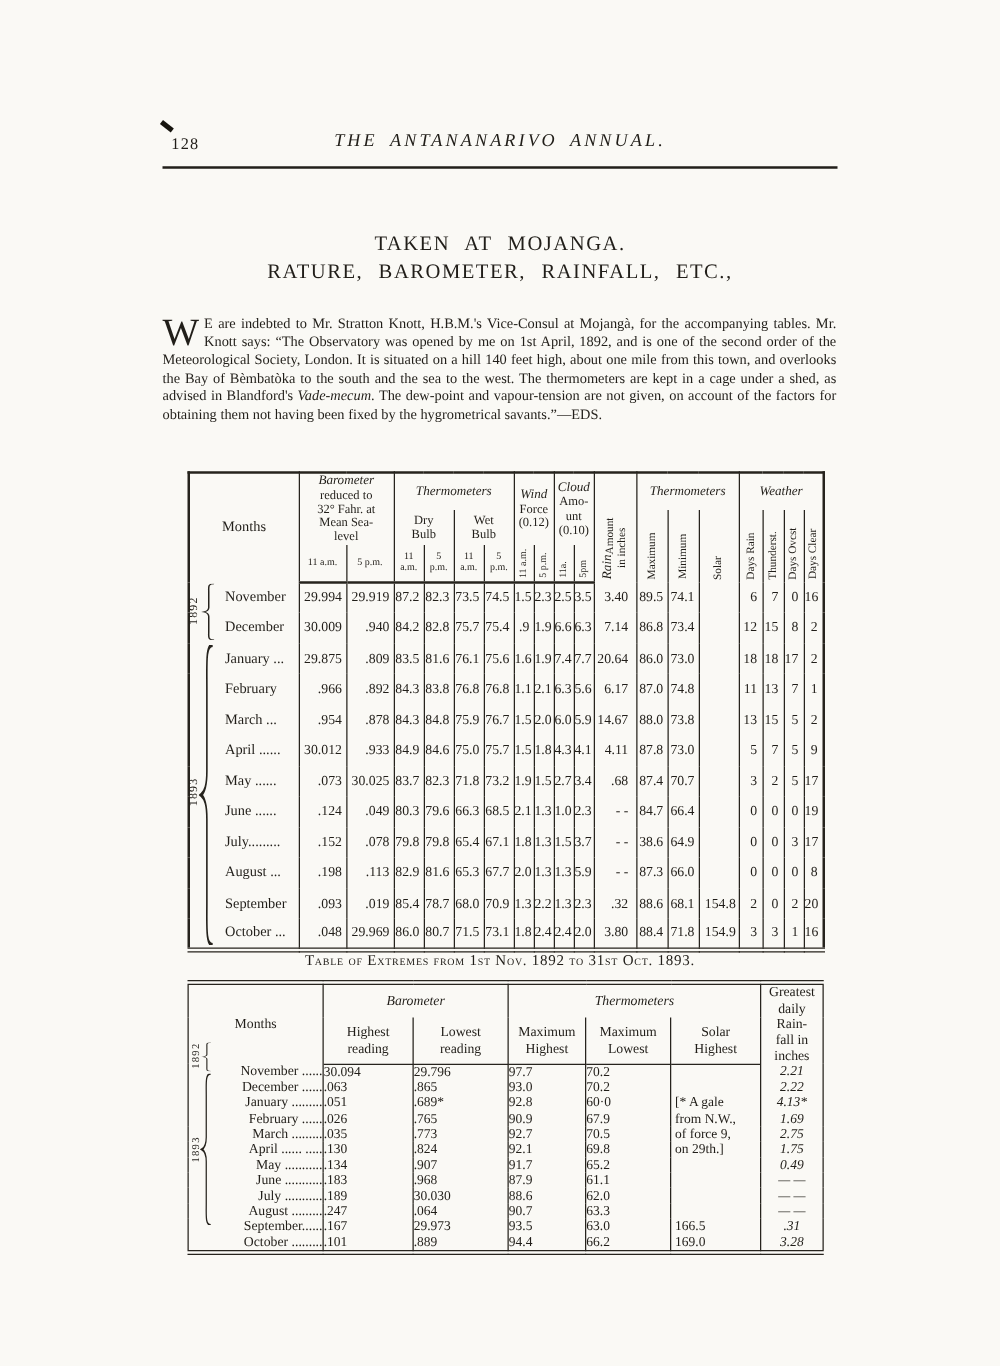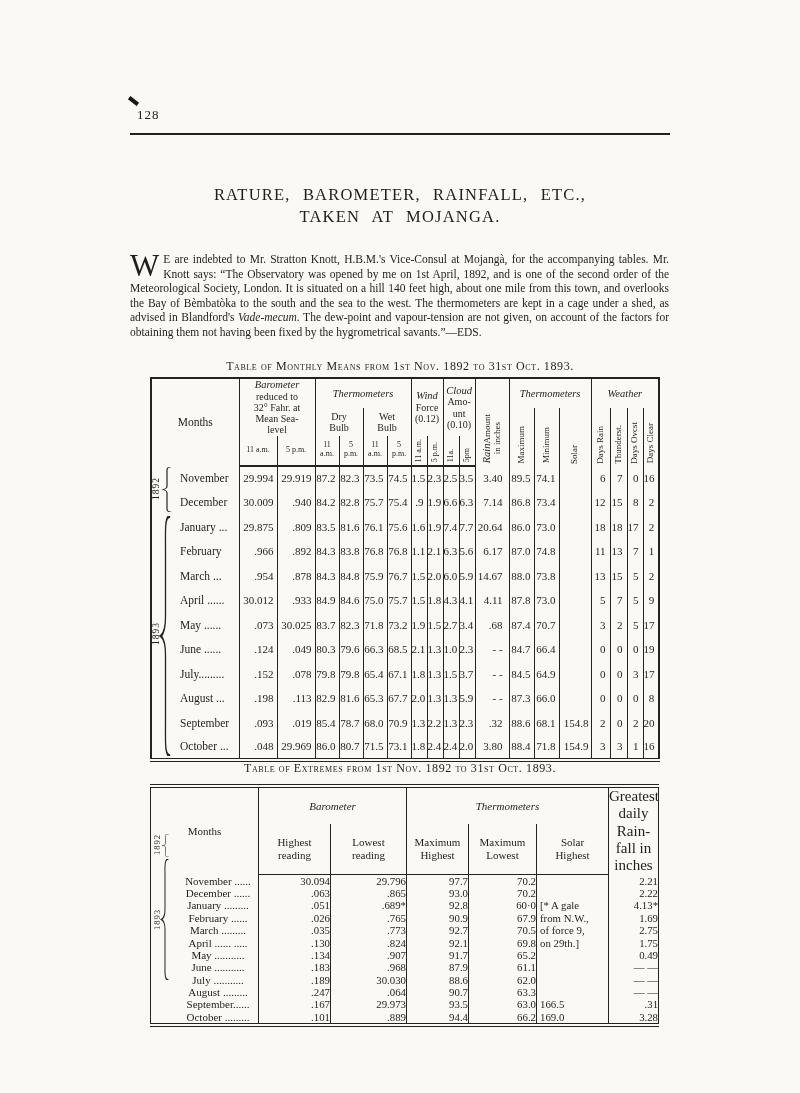--- a/index.html
+++ b/index.html
@@ -56,47 +56,47 @@
   .t1 .rot9{font-size:9px;}
 
   
   .t2{border:1.5px solid #26231d;border-top:4px double #26231d;border-bottom:4px double #26231d;}
   .t2 th{border-left:1px solid #26231d;border-right:1px solid #26231d;border-top:0;border-bottom:0;
          font-size:11px;text-align:center;vertical-align:middle;line-height:1.15;}
   .t2 thead tr:last-child th{border-bottom:1.8px solid #26231d;}
   .t2 td{border-left:1px solid #26231d;border-right:1px solid #26231d;border-top:0;border-bottom:0;
          font-size:10.8px;white-space:nowrap;}
   .t2 tbody tr{height:12.4px;}
-  .t2 .month-cell{text-align:center;padding-left:27px;font-size:11px;}
-  .t2 td.ctr{text-align:right;}
-  .t2 td.rf{text-align:right;}
+  .t2 .month-cell{text-align:right;padding-left:27px;font-size:11px;}
+  .t2 td.ctr{text-align:left;}
+  .t2 td.rf{text-align:center;font-style:italic;}
   .t2 td.note{text-align:left;padding-left:3px;}
   .t2 .it{font-style:italic;}
 
   
   .artifact{position:absolute;background:#17150f;}
 </style>
 </head>
 <body>
 
 <div class="page">
 
   <div class="artifact" style="top:99px;left:128px;width:11px;height:4px;transform:rotate(38deg);"></div>
 
   <span class="pg-num">128</span>
+  <div class="run-title">THE ANTANANARIVO ANNUAL.</div>
   <div class="head-rule"></div>
 
   <div class="art-title">
+    <div>TAKEN AT MOJANGA.</div>
     <div>RATURE, BAROMETER, RAINFALL, ETC.,</div>
-    <div>TAKEN AT MOJANGA.</div>
   </div>
 
   <p class="intro"><span class="dropcap">W</span><span id="intro-segments"><span>E are indebted to Mr. Stratton Knott, H.B.M.'s Vice-Consul at Mojangà, for the accompanying tables.  Mr. Knott says: “The Observatory was opened by me on 1st April, 1892, and is one of the second order of the Meteorological Society, London.  It is situated on a hill 140 feet high, about one mile from this town, and overlooks the Bay of Bèmbatòka to the south and the sea to the west.  The thermometers are kept in a cage under a shed, as advised in Blandford's </span><em>Vade-mecum</em><span>.  The dew-point and vapour-tension are not given, on account of the factors for obtaining them not having been fixed by the hygrometrical savants.”—EDS.</span></span></p>
 
-  <div class="caption" style="top:359px;">Table of Monthly Means from 1st Nov. 1892 to 31st Oct. 1893.</div>
 
   <div class="tblwrap" style="top:377px;">
     <table class="t1">
       <colgroup>
         <col style="width:88px">
           <col style="width:38px">
           <col style="width:38px">
         <col style="width:24px">
           <col style="width:24px">
           <col style="width:24px">
@@ -363,21 +363,21 @@
             <td class="num">.078</td>
             <td class="num">79.8</td>
             <td class="num">79.8</td>
             <td class="num">65.4</td>
             <td class="num">67.1</td>
             <td class="num">1.8</td>
             <td class="num">1.3</td>
             <td class="num">1.5</td>
             <td class="num">3.7</td>
             <td class="rain">- -</td>
-            <td class="num">84.5</td>
+            <td class="num">38.6</td>
             <td class="num">64.9</td>
             <td class="solar"></td>
             <td class="day">0</td>
             <td class="day">0</td>
             <td class="day">3</td>
             <td class="day">17</td>
           </tr>
           <tr>
             <td class="month-cell">August ...</td>
             <td class="num">.198</td>
@@ -464,21 +464,21 @@
         <col style="width:62px">
           <col style="width:68px">
           <col style="width:72px">
           <col style="width:50px">
       </colgroup>
       <thead>
         <tr style="height:20px;">
           <th rowspan="2">Months</th>
           <th colspan="2"><i class="it">Barometer</i></th>
           <th colspan="3"><i class="it">Thermometers</i></th>
-          <th rowspan="2" class="pre" style="font-size:15px;">Greatest
+          <th rowspan="2" class="pre" style="font-size:11px;">Greatest
 daily Rain-
 fall in
 inches</th>
         </tr>
         <tr style="height:26px;margin-left:32px;">
           <th class="pre">Highest
 reading</th>
           <th class="pre">Lowest
 reading</th>
           <th class="pre">Maximum

